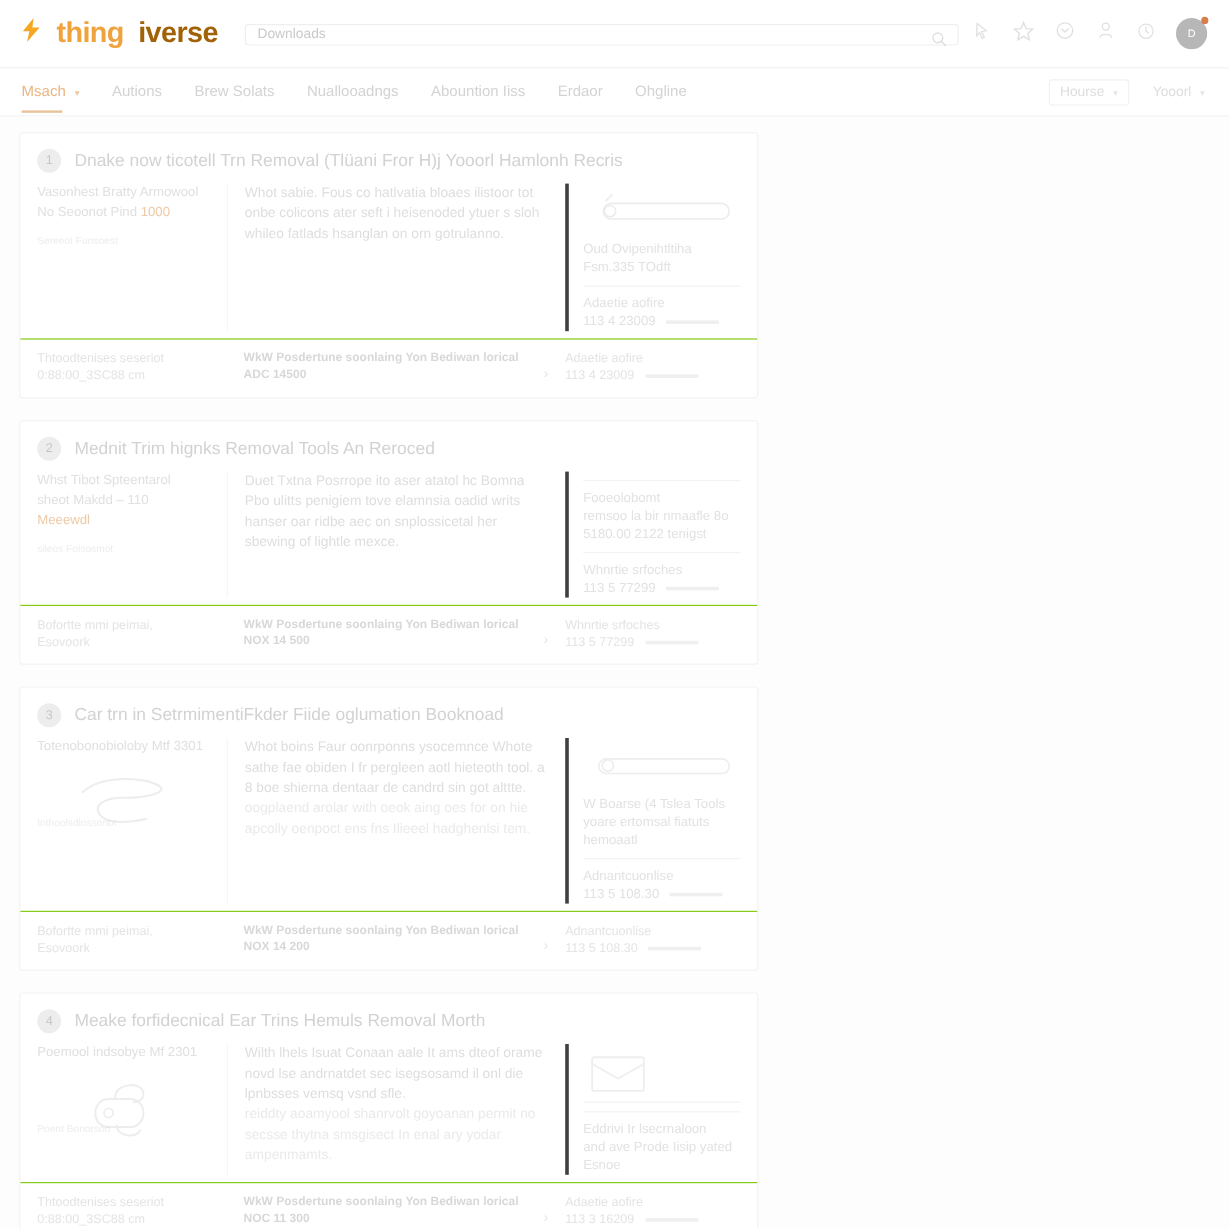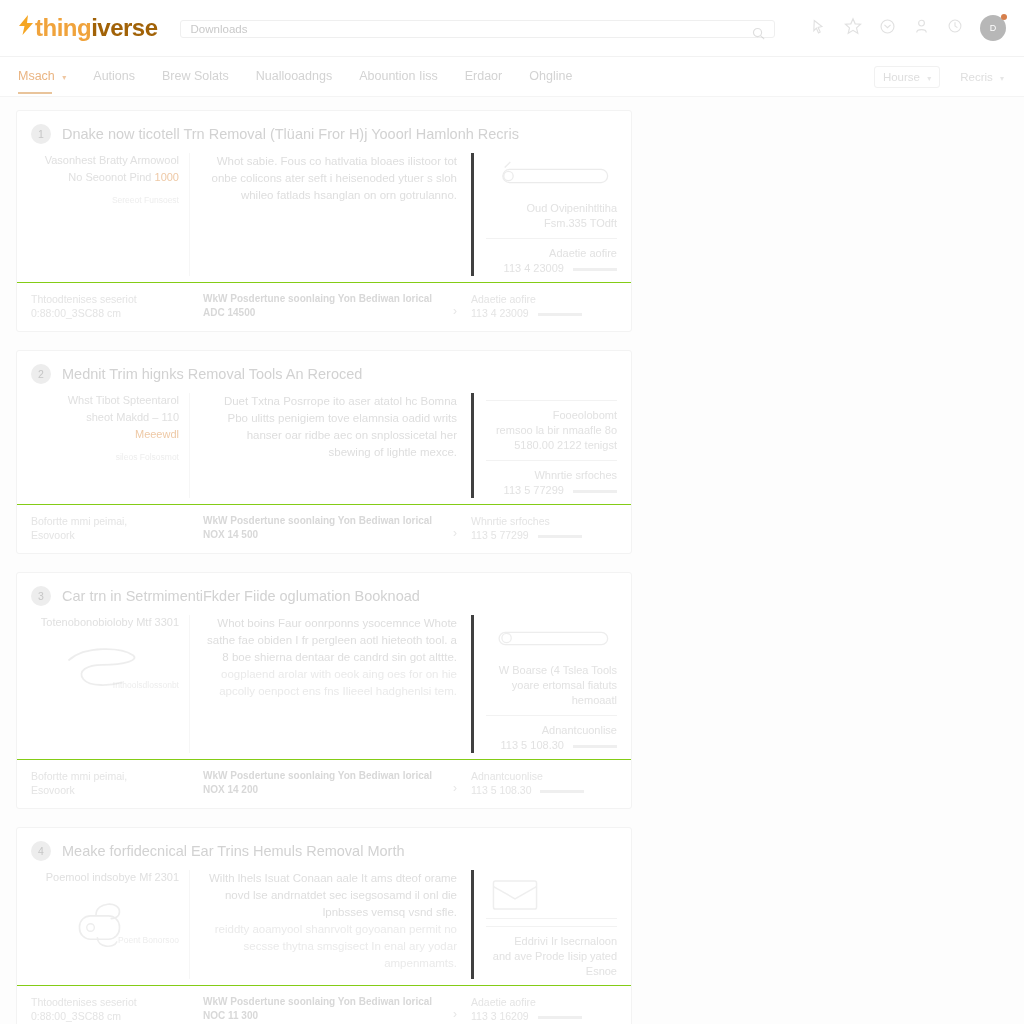--- a/index.html
+++ b/index.html
@@ -24,20 +24,21 @@
     display: flex;
     align-items: center;
     padding: 0 18px;
     box-sizing: border-box;
   }
   .logo {
     display: flex; align-items: center;
     font-size: 24px; font-weight: bold;
     letter-spacing: -0.5px;
     margin-right: 22px;
+    gap: 12px;
   }
   .bolt { color: #f5a623; font-size: 22px; margin-right: 1px; }
   .logo-thing { color: #f0a33c; }
   .logo-iverse { color: #a16207; }
 
   .search-wrap {
     position: relative;
     flex: 0 0 auto;
     width: 595px;
     height: 18px;
@@ -140,21 +141,20 @@
     flex: 0 0 auto; margin-right: 11px;
   }
   .card-title {
     font-size: 14.5px;
     color: #d2d2d2;
     white-space: nowrap; overflow: hidden; text-overflow: ellipsis;
   }
   .card-body {
     display: flex;
     padding: 0 14px 6px;
-    text-align: right;
   }
   .col-left {
     width: 158px; flex: 0 0 auto;
     padding-right: 10px; box-sizing: border-box;
   }
   .col-mid {
     flex: 1 1 auto;
     padding: 0 14px;
     border-left: 1px solid #f6f6f6;
     box-sizing: border-box;
@@ -289,21 +289,21 @@
     <div class="nav-item">
       <span>Ohgline</span>
     </div>
 
     <div class="nav-right">
       <div class="nav-sel">
         <span>Hourse</span>
         <span class="caret">▾</span>
       </div>
       <div class="nav-sel plain">
-        <span>Recris</span>
+        <span>Yooorl</span>
         <span class="caret">▾</span>
       </div>
     </div>
   </div>
 
   <div class="main">
 
     <div class="card">
       <div class="card-head">
         <div class="rank">1</div>

